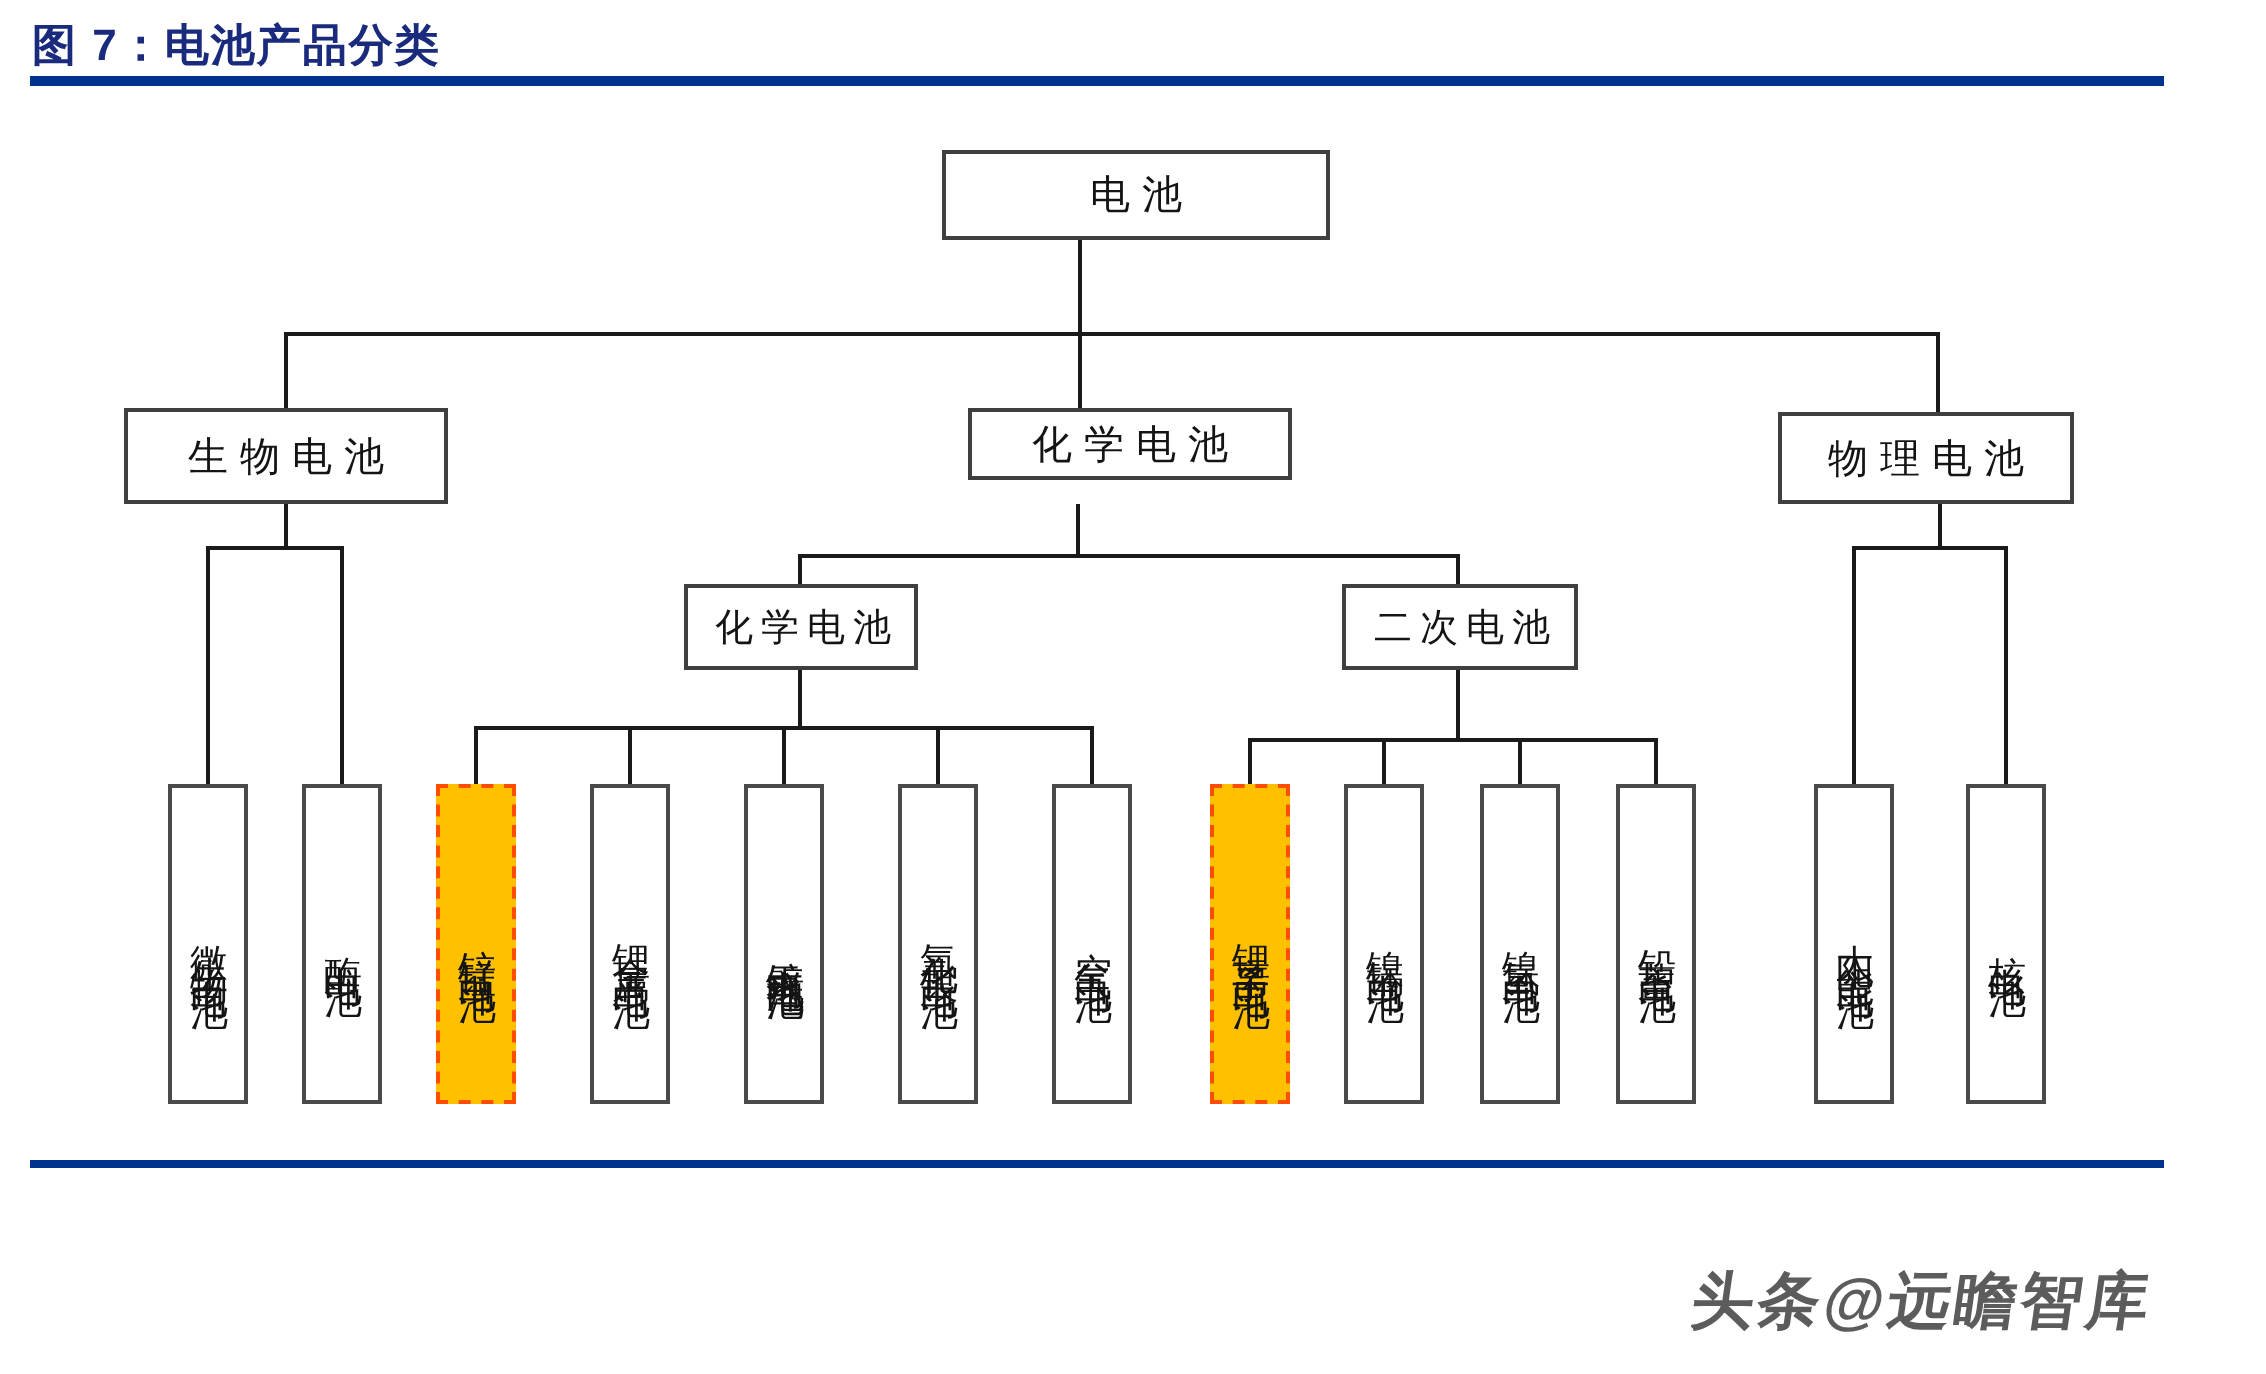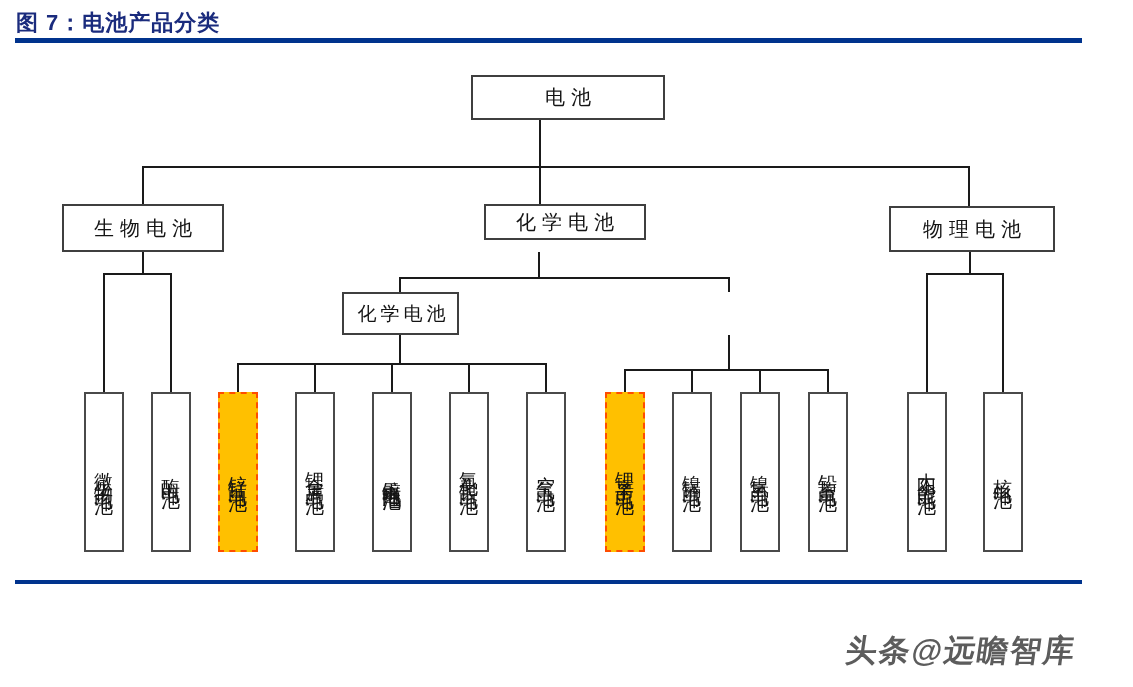--- a/index.html
+++ b/index.html
@@ -115,25 +115,28 @@
 
   <div class="node" style="left:443px;top:75px;width:194px;height:45px;margin-left:28px;">
     <span class="lbl">电池</span>
   </div>
   <div class="node" style="left:62px;top:204px;width:162px;height:48px;">
     <span class="lbl">生物电池</span>
   </div>
   <div class="node" style="left:484px;top:204px;width:162px;height:36px;">
     <span class="lbl">化学电池</span>
   </div>
-  <div class="node" style="left:889px;top:206px;width:166px;height:46px;">
+  <div class="node" style="left:889px;top:206px;width:148px;height:46px;">
     <span class="lbl">物理电池</span>
   </div>
   <div class="node" style="left:342px;top:292px;width:117px;height:43px;font-size:19px;letter-spacing:4px;">
     <span class="lbl">化学电池</span>
+  </div>
+  <div class="node" style="left:671px;top:292px;width:118px;height:43px;font-size:19px;letter-spacing:4px;">
+    <span class="lbl">二次电池</span>
   </div>
 
   <div class="leaf" style="left:84px;">
     <span class="vtxt">微生物电池</span>
   </div>
   <div class="leaf" style="left:151px;">
     <span class="vtxt">酶电池</span>
   </div>
   <div class="leaf hl" style="left:218px;">
     <span class="vtxt">锌锰电池</span>

